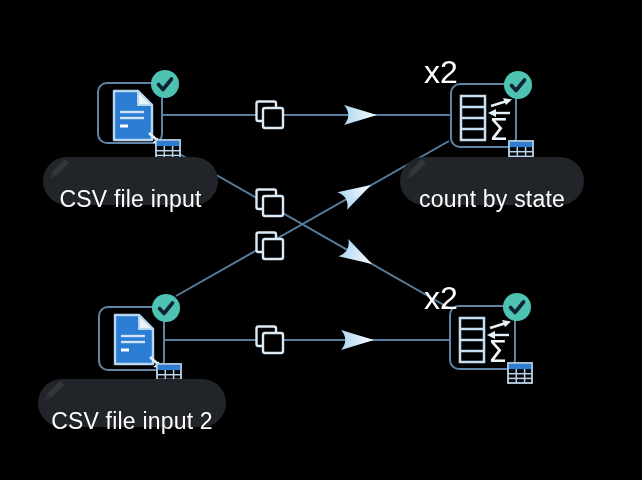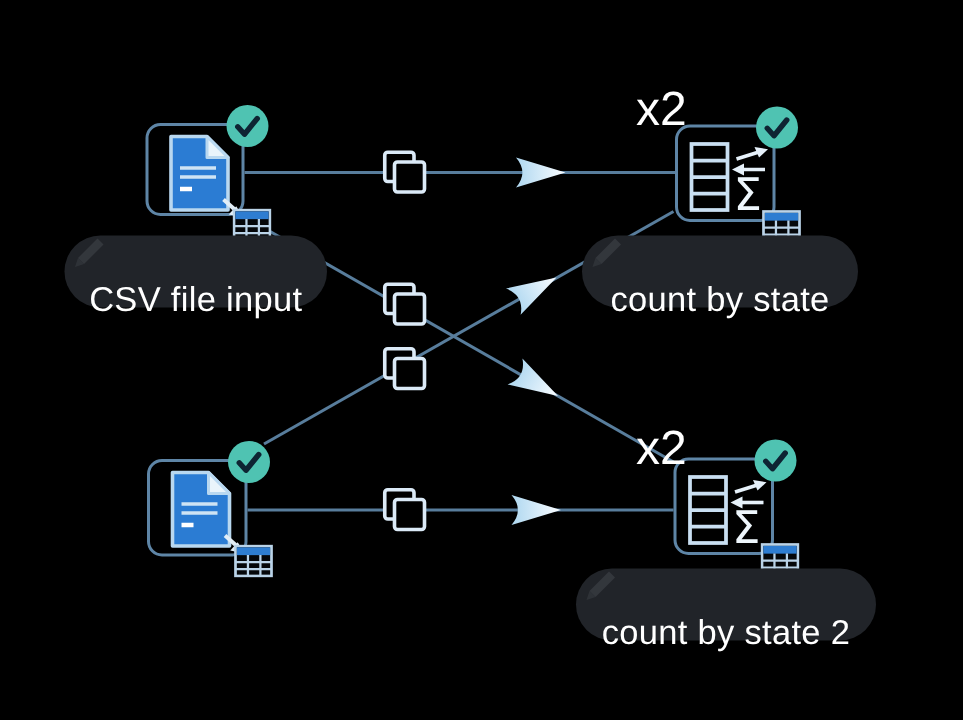--- a/index.html
+++ b/index.html
@@ -196,30 +196,30 @@
   <div class="mult" style="left:424px;top:282px">x2</div>
 
   <div class="pill" style="left:43px;top:157px;width:175px">
     <svg class="pencil" width="30" height="30" viewBox="0 0 30 30">
       <path d="M9,21 L13,25 L26,12 L22,8 Z" fill="#43474d"></path>
       <path d="M9,21 L7,27 L13,25 Z" fill="#3a3e44"></path>
     </svg>
     <span class="lbl-text">CSV file input</span>
   </div>
 
-  <div class="pill" style="left:388px;top:157px;width:184px">
+  <div class="pill" style="left:400px;top:157px;width:184px">
     <svg class="pencil" width="30" height="30" viewBox="0 0 30 30">
       <path d="M9,21 L13,25 L26,12 L22,8 Z" fill="#43474d"></path>
       <path d="M9,21 L7,27 L13,25 Z" fill="#3a3e44"></path>
     </svg>
     <span class="lbl-text">count by state</span>
   </div>
 
-
-  <div class="pill" style="left:384px;top:379px;width:200px">
+  <div class="pill" style="left:38px;top:379px;width:188px">
     <svg class="pencil" width="30" height="30" viewBox="0 0 30 30">
       <path d="M9,21 L13,25 L26,12 L22,8 Z" fill="#43474d"></path>
       <path d="M9,21 L7,27 L13,25 Z" fill="#3a3e44"></path>
     </svg>
-    <span class="lbl-text">count by state 2</span>
-  </div>
+    <span class="lbl-text">CSV file input 2</span>
+  </div>
+
 
 </div>
 
 </body></html>

